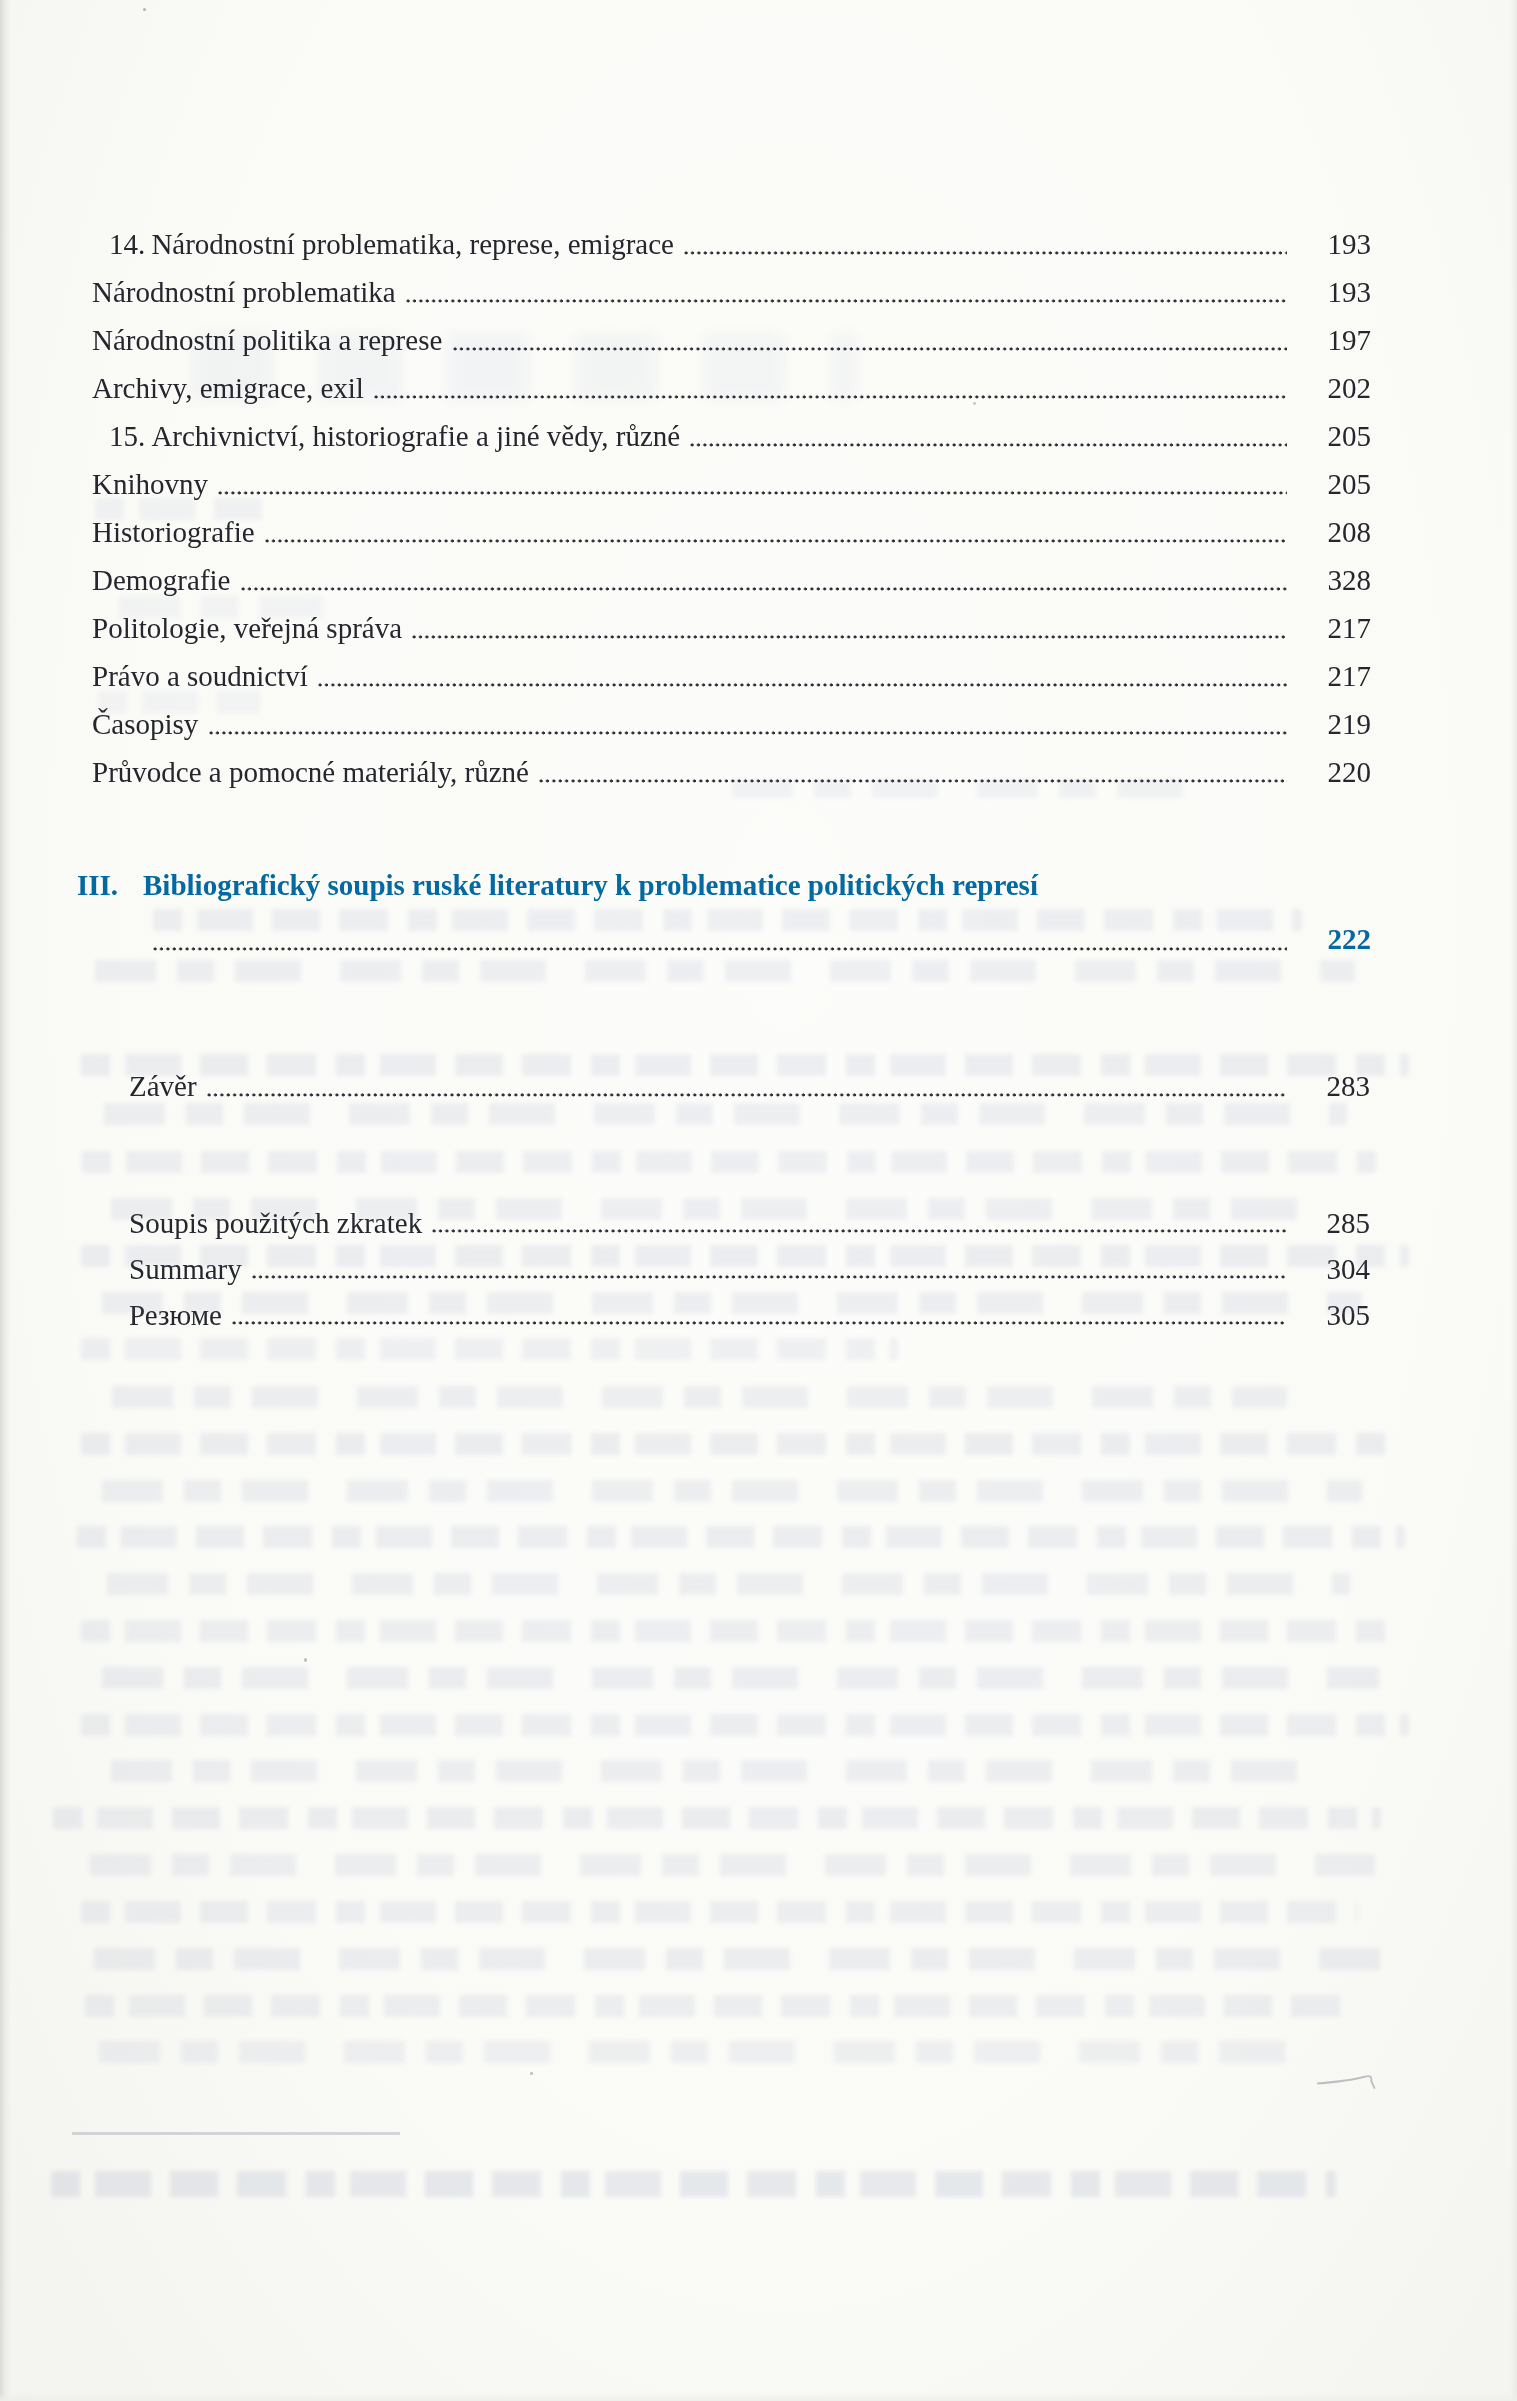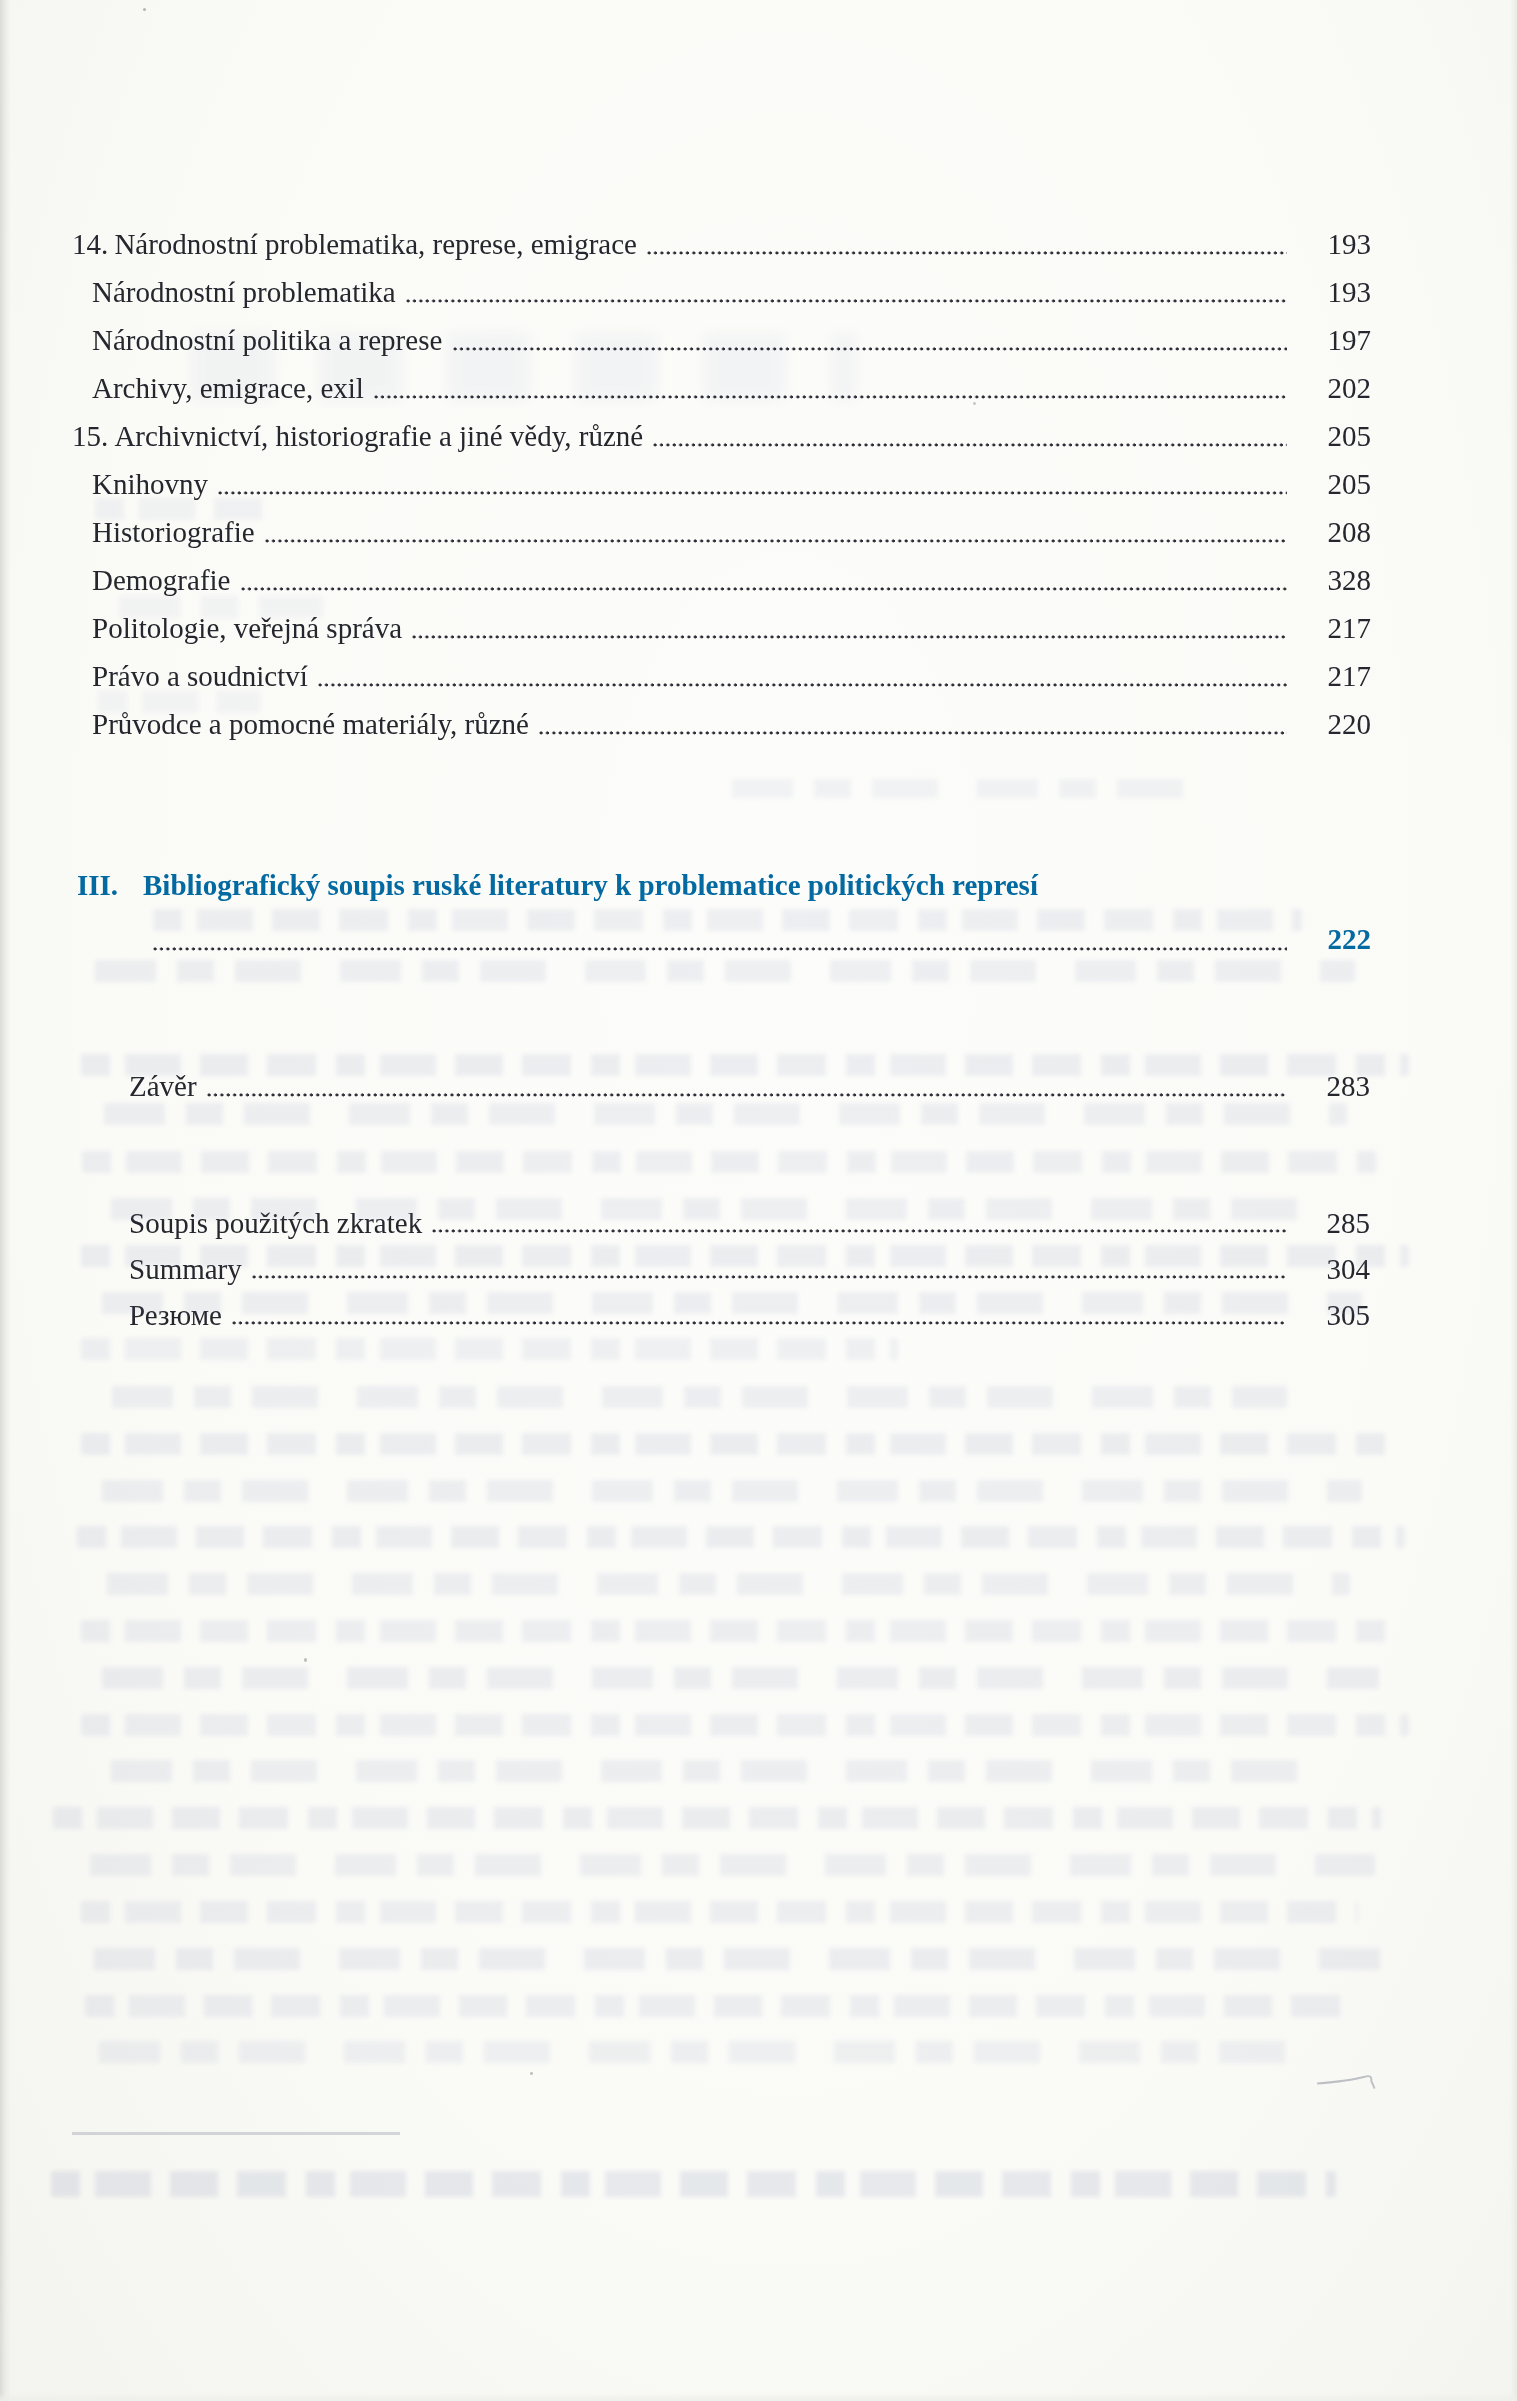--- a/index.html
+++ b/index.html
@@ -23,21 +23,21 @@
   .scan-edge-bottom {
     position: absolute; left: 0; right: 0; bottom: 0; height: 8.5px;
     background: linear-gradient(0deg, #eeeeea 0%, rgba(250,250,247,0) 100%);
   }
   
   .block { position: absolute; left: 0; width: 1371px; }
   .row {
     display: flex; align-items: baseline;
     font-size: 29px; line-height: 48px; white-space: nowrap;
   }
-  .lvl0 { padding-left: 72px; }
+  .lvl0 { padding-left: 72px; margin-left: 37px; }
   .lvl1 { padding-left: 92px; }
   .num { display: inline-block; min-width: 39px; margin-right: 3.4px; }
   .lbl { flex: 0 0 auto; }
   .leader {
     flex: 1 1 auto; height: 4.3px; align-self: flex-end;
     margin: 0 12px 12.8px 10.2px;
     background-image: radial-gradient(circle at 2.1px 2.1px, #2e2f38 1.4px, rgba(0,0,0,0) 1.9px);
     background-size: 6.4px 4.3px; background-repeat: repeat-x;
     min-width: 34px;
   }
@@ -127,20 +127,25 @@
   </div>
   <div class="row lvl1">
     <span class="lbl">Politologie, veřejná správa</span>
     <span class="leader"></span>
     <span class="pg">217</span>
   </div>
   <div class="row lvl1">
     <span class="lbl">Právo a soudnictví</span>
     <span class="leader"></span>
     <span class="pg">217</span>
+  </div>
+  <div class="row lvl1">
+    <span class="lbl">Časopisy</span>
+    <span class="leader"></span>
+    <span class="pg">219</span>
   </div>
   <div class="row lvl1">
     <span class="lbl">Průvodce a pomocné materiály, různé</span>
     <span class="leader"></span>
     <span class="pg">220</span>
   </div>
 </div>
 
 <div class="part">
   <div class="part-line1">

